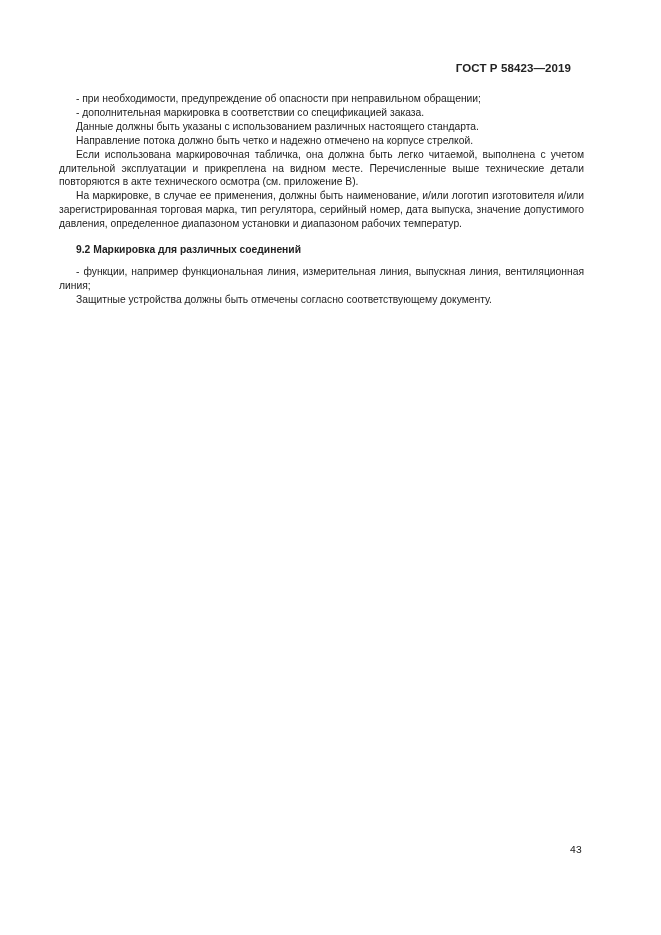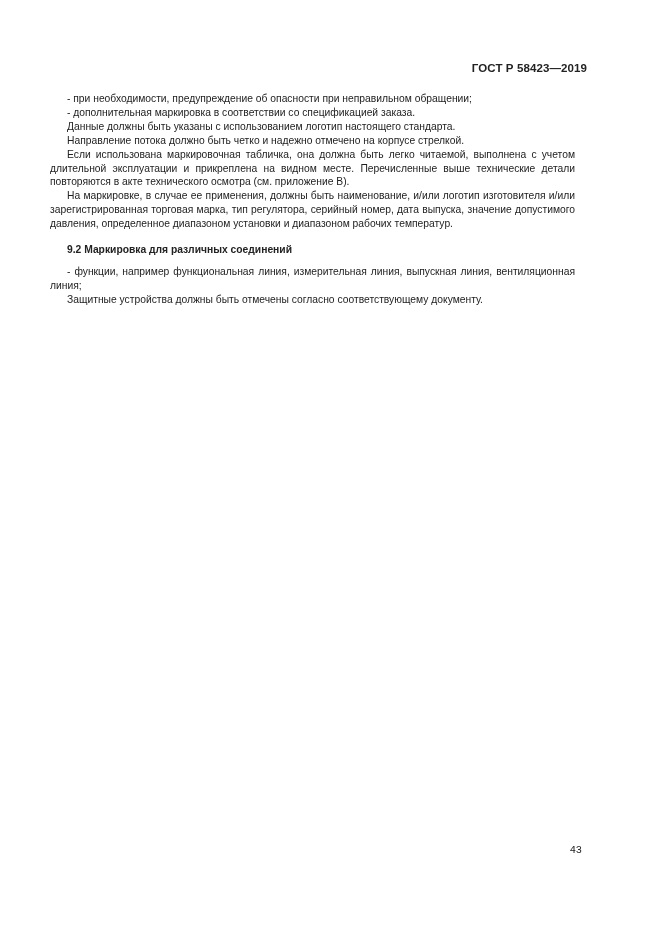--- a/index.html
+++ b/index.html
@@ -1,33 +1,33 @@
 <!DOCTYPE html>
 <html><head>
 <meta charset="utf-8">
 <style>
   html, body { margin: 0; padding: 0; background: #ffffff; }
   body { width: 661px; height: 935px; position: relative; overflow: hidden;
          font-family: "Liberation Sans", sans-serif; color: #222; }
-  .header { position: absolute; top: 62px; right: 74px; font-weight: bold; font-size: 11.5px; letter-spacing: 0.1px; }
-  .page { position: absolute; left: 50px; width: 525px; top: 92px; font-size: 10.3px; line-height: 13.9px; }
+  .header { position: absolute; top: 62px; right: 90px; font-weight: bold; font-size: 11.5px; letter-spacing: 0.1px; }
+  .page { position: absolute; left: 59px; width: 525px; top: 92px; font-size: 10.3px; line-height: 13.9px; }
   .p { margin: 0; text-align: justify; }
   .ind { text-indent: 17px; }
   .h { font-weight: bold; text-indent: 17px; margin: 12px 0 8px 0; }
   .pagenum { position: absolute; top: 844px; right: 79px; font-size: 10.3px; font-family: Liberation Mono, monospace; }
 </style>
 </head>
 <body>
 
 <div class="header">ГОСТ Р 58423—2019</div>
 
 <div class="page">
   <p class="p ind">- при необходимости, предупреждение об опасности при неправильном обращении;</p>
   <p class="p ind">- дополнительная маркировка в соответствии со спецификацией заказа.</p>
-  <p class="p ind">Данные должны быть указаны с использованием логотип настоящего стандарта.</p>
+  <p class="p ind">Данные должны быть указаны с использованием различных настоящего стандарта.</p>
   <p class="p ind">Направление потока должно быть четко и надежно отмечено на корпусе стрелкой.</p>
   <p class="p ind">Если использована маркировочная табличка, она должна быть легко читаемой, выполнена с учетом длительной эксплуатации и прикреплена на видном месте. Перечисленные выше технические детали повторяются в акте технического осмотра (см. приложение В).</p>
   <p class="p ind">На маркировке, в случае ее применения, должны быть наименование, и/или логотип изготовителя и/или зарегистрированная торговая марка, тип регулятора, серийный номер, дата выпуска, значение допустимого давления, определенное диапазоном установки и диапазоном рабочих температур.</p>
 
   <p class="p h">9.2 Маркировка для различных соединений</p>
   <p class="p ind">- функции, например функциональная линия, измерительная линия, выпускная линия, вентиляционная линия;</p>
 
   <p class="p ind">Защитные устройства должны быть отмечены согласно соответствующему документу.</p>
 </div>
 

